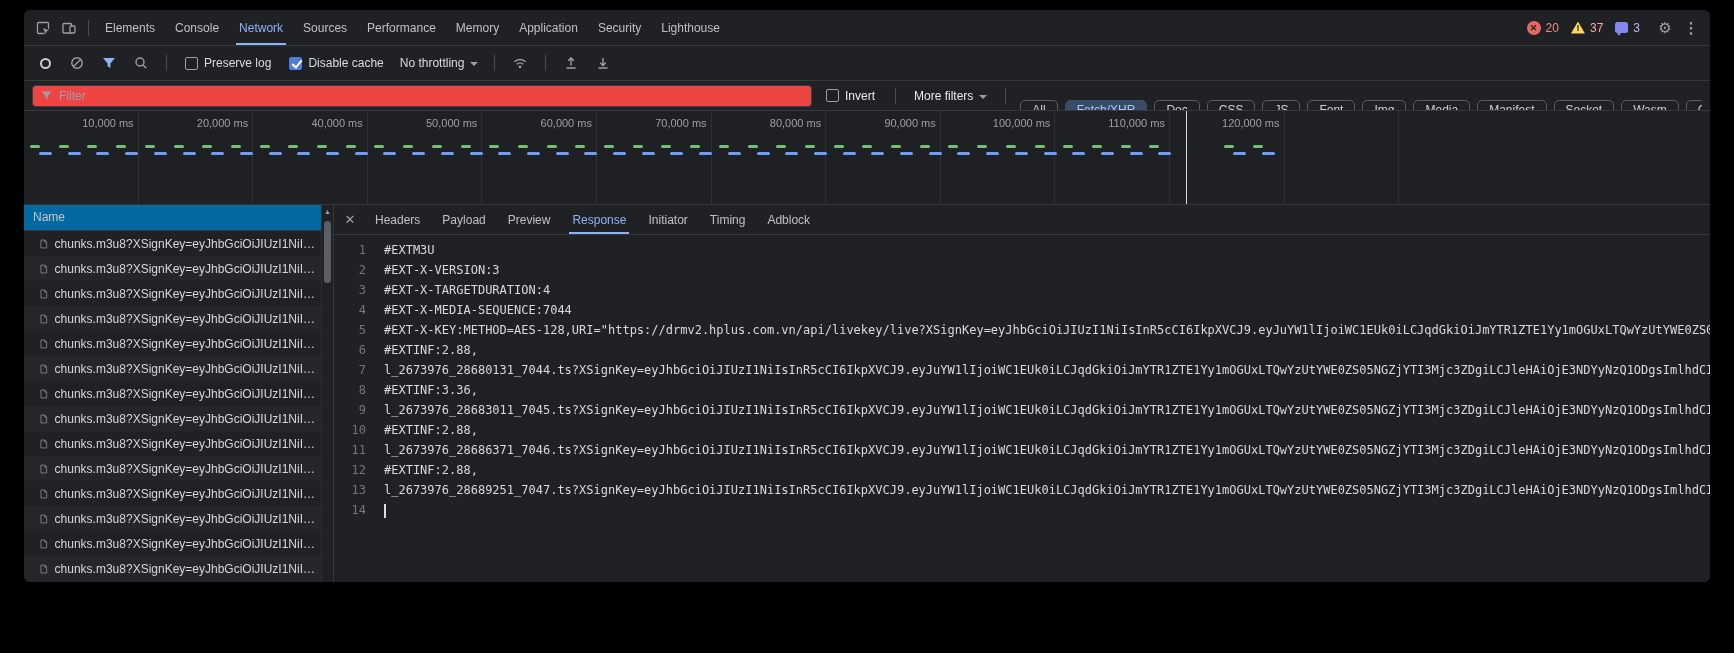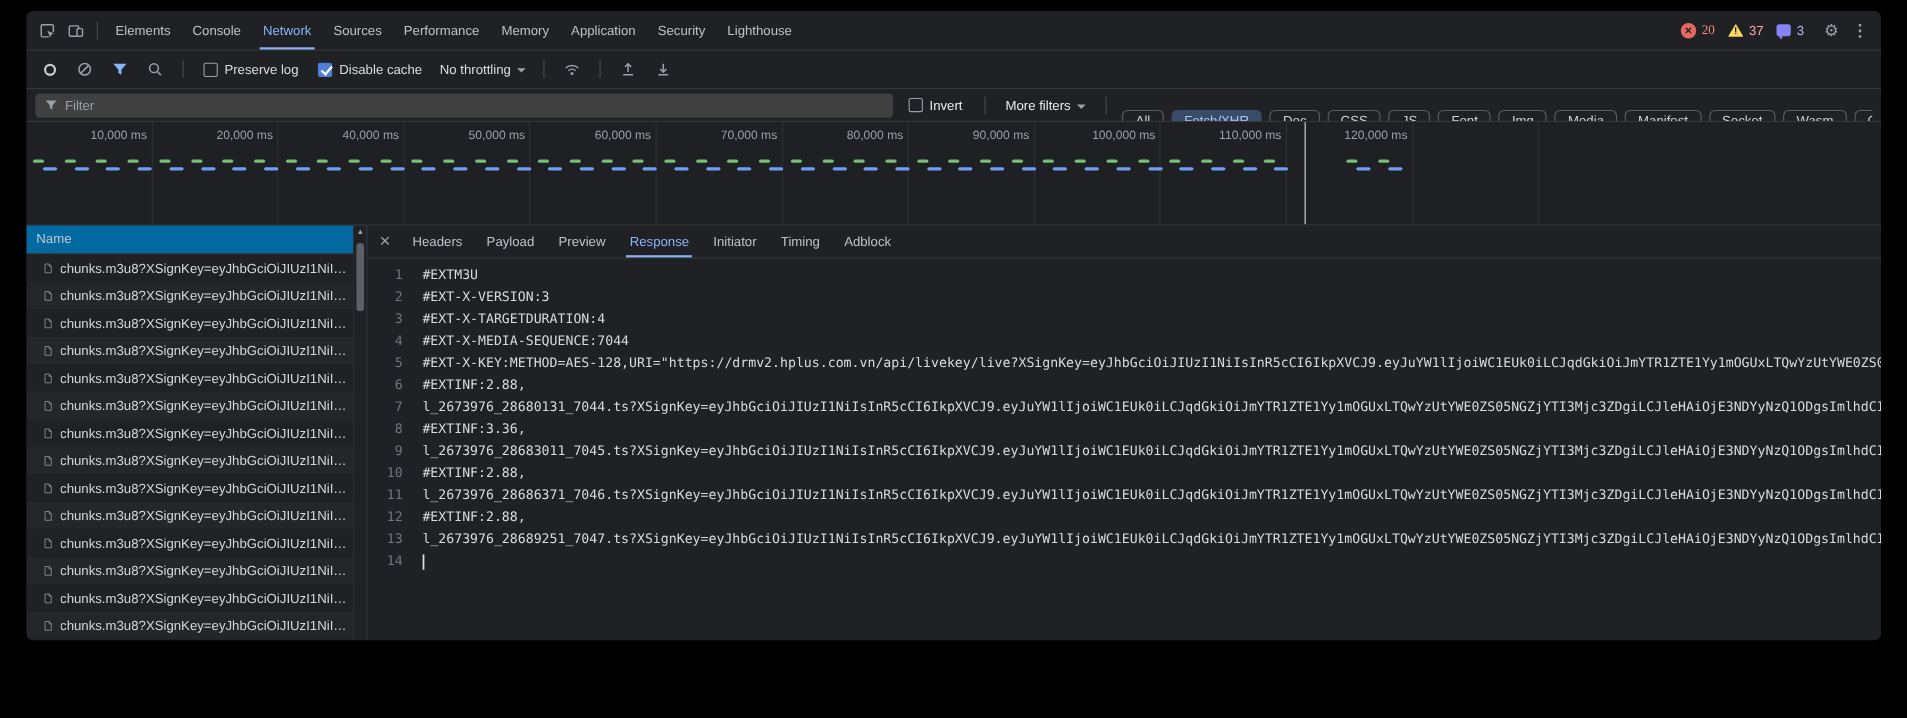--- a/index.html
+++ b/index.html
@@ -14,21 +14,21 @@
           border-radius:4px; color:#9aa0a6; flex:none; }
   .sep { width:1px; height:16px; background:#494c50; margin:0 6px; flex:none; }
   .main-tabs { display:flex; height:100%; }
   .main-tab { padding:0 10px; display:flex; align-items:center; color:#bdc1c6; position:relative; white-space:nowrap; }
   .main-tab.active { color:#8ab4f8; }
   .main-tab.active::after { content:""; position:absolute; left:7px; right:7px; bottom:0; height:2px; background:#8ab4f8; }
   .spacer { flex:1; }
   .badge { display:flex; align-items:center; gap:5px; margin-right:12px; white-space:nowrap; }
   .err-ic { width:14px; height:14px; border-radius:50%; background:#e46962; color:#202124;
             font-size:9px; font-weight:bold; display:flex; align-items:center; justify-content:center; }
-  .err-n { color:#f28b82;font-family:Liberation Serif, serif; }
+  .err-n { color:#f28b82; }
   .warn-ic { position:relative; width:14px; height:12px; }
   .warn-ic::before { content:""; position:absolute; inset:0; background:#fdd663;
                      clip-path:polygon(50% 0,100% 100%,0 100%); }
   .warn-ic::after { content:"!"; position:absolute; left:0; right:0; bottom:0; text-align:center;
                     font-size:9px; font-weight:bold; color:#202124; line-height:12px; }
   .warn-n { color:#fca5a5; }
   .iss-ic { position:relative; width:13px; height:11px; background:#8684f3; border-radius:2.5px; }
   .iss-ic::after { content:""; position:absolute; left:2px; bottom:-3px;
                    border-left:2.5px solid transparent; border-right:2.5px solid transparent;
                    border-top:3.5px solid #8684f3; }
@@ -45,21 +45,21 @@
   .checkbox.checked { background:#4e7ed8; border-color:#4e7ed8; position:relative; }
   .checkbox.checked::after { content:""; position:absolute; left:3.5px; top:0.5px; width:4px; height:8px;
                              border:solid #fff; border-width:0 2px 2px 0; transform:rotate(40deg); }
   .dd { display:flex; align-items:center; gap:6px; white-space:nowrap; margin:0 4px; }
   .caret { width:0; height:0; border-left:4px solid transparent; border-right:4px solid transparent;
            border-top:4.5px solid #9aa0a6; margin-top:2px; }
 
   
   .filter-row { height:30px; display:flex; align-items:center; padding:0 8px; gap:8px;
                 border-bottom:1px solid #36383b; overflow:hidden; }
-  .filter-box { width:780px; height:22px; flex:none; background:#404040; border:1px solid #3c4043;
+  .filter-box { width:780px; height:22px; flex:none; background:#ef4444; border:1px solid #3c4043;
                 border-radius:4px; display:flex; align-items:center; padding:0 7px; gap:6px; }
   .filter-box input { flex:1; background:transparent; border:none; outline:none; color:#e8eaed; font-size:12px;
                       font-family:"Liberation Sans", sans-serif; }
   .filter-box input::placeholder { color:#9aa0a6; }
   .chips { display:flex; align-items:center; gap:7px; flex:1; overflow:hidden;margin-top:28px; }
   .chip { height:20px; padding:0 11px; display:flex; align-items:center; border:1px solid #5a5d62;
           border-radius:5px; color:#cdd1d6; white-space:nowrap; flex:none; }
   .chip.active { background:#394b66; border-color:#394b66; color:#a8c7fa; }
 
   

